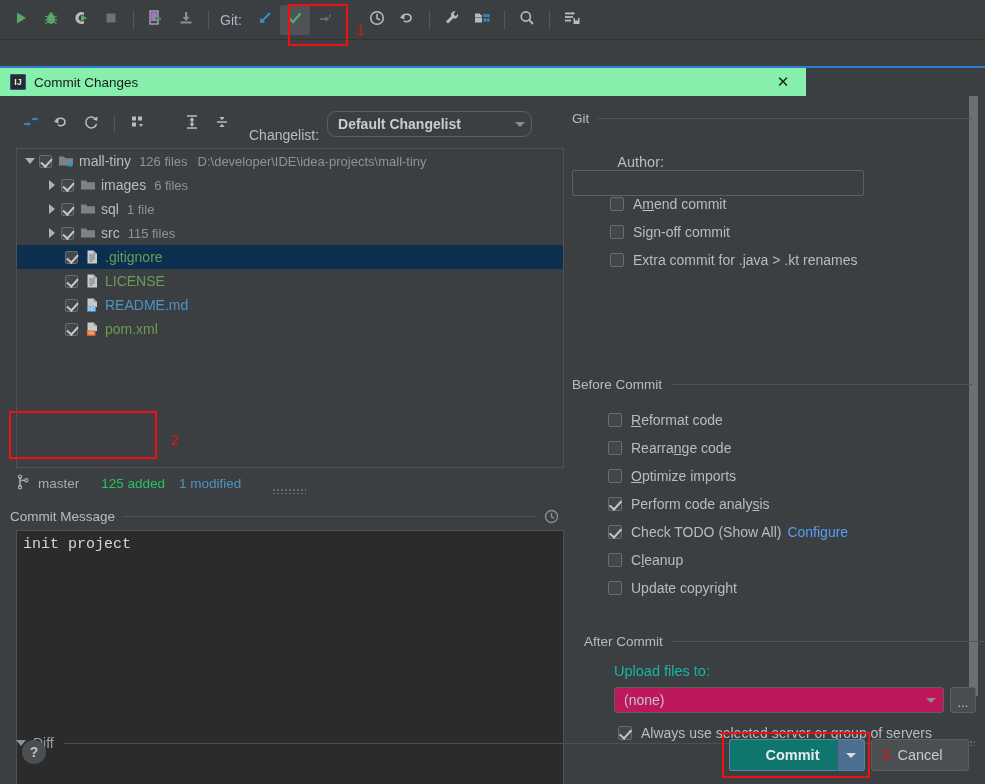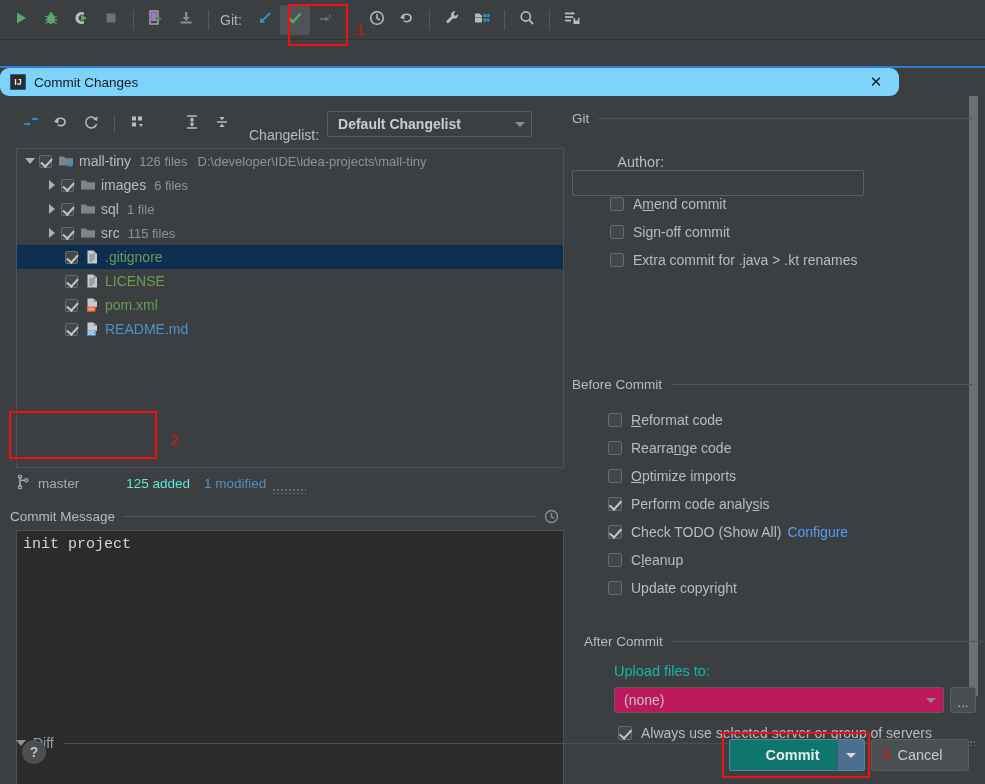--- a/index.html
+++ b/index.html
@@ -48,23 +48,23 @@
     font-family: "Liberation Sans", sans-serif; pointer-events: none;
   }
 
   
   #dialog {
     position: absolute; left: 0; top: 66px; width: 985px; height: 718px;
     background: #3c3f41;
     border-top: 2px solid #2d7dd2;
   }
   #dialog-titlebar {
-    position: absolute; left: 0; top: 0; width: 899px; height: 28px;
-    background: #7dd3fc;
-    display: flex; align-items: center; border-radius: 9px;
+    position: absolute; left: 0; top: 0; width: 806px; height: 28px;
+    background: #86efac;
+    display: flex; align-items: center;
   }
   #dialog-icon {
     width: 16px; height: 16px; margin-left: 10px; margin-right: 8px;
     background: #2b2b2b; color: #e8e8e8; font-size: 9px; font-weight: bold;
     display: flex; align-items: center; justify-content: center;
     border: 1px solid #1d5c8c; border-radius: 1px;
     font-family: "Liberation Sans", sans-serif;
   }
   #dialog-title-text {
     color: #1a1a1a; font-size: 13.5px; font-family: "Liberation Sans", sans-serif;
@@ -89,21 +89,21 @@
   .ct-btn {
     width: 30px; height: 26px; display: flex; align-items: center; justify-content: center;
   }
   .ct-sep { width: 1px; height: 18px; background: #555859; margin: 0 8px; }
   #changelist-label {
     color: #bbbbbb; font-size: 14px; margin-left: 12px; margin-right: 8px;
     font-family: "Liberation Sans", sans-serif; white-space: nowrap; margin-top: 21px;
   }
   #changelist-combo {
     width: 205px; height: 26px; background: #3c3f41;
-    border: 1px solid #5e6060; border-radius: 3px;
+    border: 1px solid #5e6060; border-radius: 9px;
     display: flex; align-items: center; justify-content: space-between;
     padding: 0 6px 0 10px;
   }
   #changelist-combo .cc-text {
     color: #c8cdd2; font-size: 14px; font-weight: bold;
     font-family: "Liberation Sans", sans-serif;
   }
   .caret-down {
     width: 0; height: 0; border-left: 5px solid transparent;
     border-right: 5px solid transparent; border-top: 5px solid #8a8d8f;
@@ -146,21 +146,21 @@
   .nm-blue  { color: #4e93c4; }
   .nm-plain { color: #bbbbbb; }
 
   
   #tree-status {
     position: absolute; left: 16px; top: 376px; width: 548px; height: 22px;
     display: flex; align-items: center; font-size: 13.5px;
     font-family: "Liberation Sans", sans-serif;
   }
   #tree-status .branch { color: #a8abad; margin-right: 22px; }
-  #tree-status .added { color: #5eead4; margin-right: 14px; margin-left: 25px; }
+  #tree-status .added { color: #22c55e; margin-right: 14px; }
   #tree-status .modified { color: #4e93c4; }
   .grip-dots {
     position: absolute; left: 272px; top: 392px; width: 34px; height: 6px;
     background-image: radial-gradient(#6d7173 0.7px, transparent 0.8px);
     background-size: 4px 4px;
   }
 
   
   #cm-header {
     position: absolute; left: 10px; top: 408px; width: 556px; height: 24px;
@@ -648,38 +648,38 @@
           </div>
           <span class="name nm-green">LICENSE</span>
         </div>
 
         <div class="tree-row" style="padding-left:48px;">
           <div class="cbox on"></div>
           <div class="ficon">
             <svg width="16" height="16" viewBox="0 0 16 16">
               <path d="M3.5 1.5 h6 L13 5 v5 H3.5 Z" fill="#c6cbcd"></path>
               <path d="M9.5 1.5 L13 5 h-3.5 Z" fill="#9aa0a3"></path>
-              <rect x="3" y="9.5" width="8.5" height="5.2" fill="#e8733c" rx="0.8"></rect>
-              <text x="7.2" y="13.6" font-size="4.6" fill="#ffffff" text-anchor="middle" font-family="Liberation Sans, sans-serif">&lt;&gt;</text>
-            </svg>
-          </div>
-          <span class="name nm-green">pom.xml</span>
+              <rect x="3" y="9.5" width="9" height="5.2" fill="#4e9ad1" rx="0.8"></rect>
+              <text x="7.5" y="13.8" font-size="4.6" fill="#ffffff" text-anchor="middle" font-family="Liberation Sans, sans-serif">MD</text>
+            </svg>
+          </div>
+          <span class="name nm-blue">README.md</span>
         </div>
 
         <div class="tree-row" style="padding-left:48px;">
           <div class="cbox on"></div>
           <div class="ficon">
             <svg width="16" height="16" viewBox="0 0 16 16">
               <path d="M3.5 1.5 h6 L13 5 v5 H3.5 Z" fill="#c6cbcd"></path>
               <path d="M9.5 1.5 L13 5 h-3.5 Z" fill="#9aa0a3"></path>
-              <rect x="3" y="9.5" width="9" height="5.2" fill="#4e9ad1" rx="0.8"></rect>
-              <text x="7.5" y="13.8" font-size="4.6" fill="#ffffff" text-anchor="middle" font-family="Liberation Sans, sans-serif">MD</text>
-            </svg>
-          </div>
-          <span class="name nm-blue">README.md</span>
+              <rect x="3" y="9.5" width="8.5" height="5.2" fill="#e8733c" rx="0.8"></rect>
+              <text x="7.2" y="13.6" font-size="4.6" fill="#ffffff" text-anchor="middle" font-family="Liberation Sans, sans-serif">&lt;&gt;</text>
+            </svg>
+          </div>
+          <span class="name nm-green">pom.xml</span>
         </div>
       </div>
 
       <div id="tree-status">
         <span style="margin-right:8px;">
           <svg width="14" height="16" viewBox="0 0 14 16">
             <rect x="3.2" y="3" width="1.6" height="10" fill="#a8abad"></rect>
             <circle cx="4" cy="2.6" r="1.6" fill="none" stroke="#a8abad" stroke-width="1.2"></circle>
             <circle cx="4" cy="13.2" r="1.6" fill="none" stroke="#a8abad" stroke-width="1.2"></circle>
             <rect x="5" y="5.6" width="4.5" height="1.4" fill="#a8abad"></rect>

